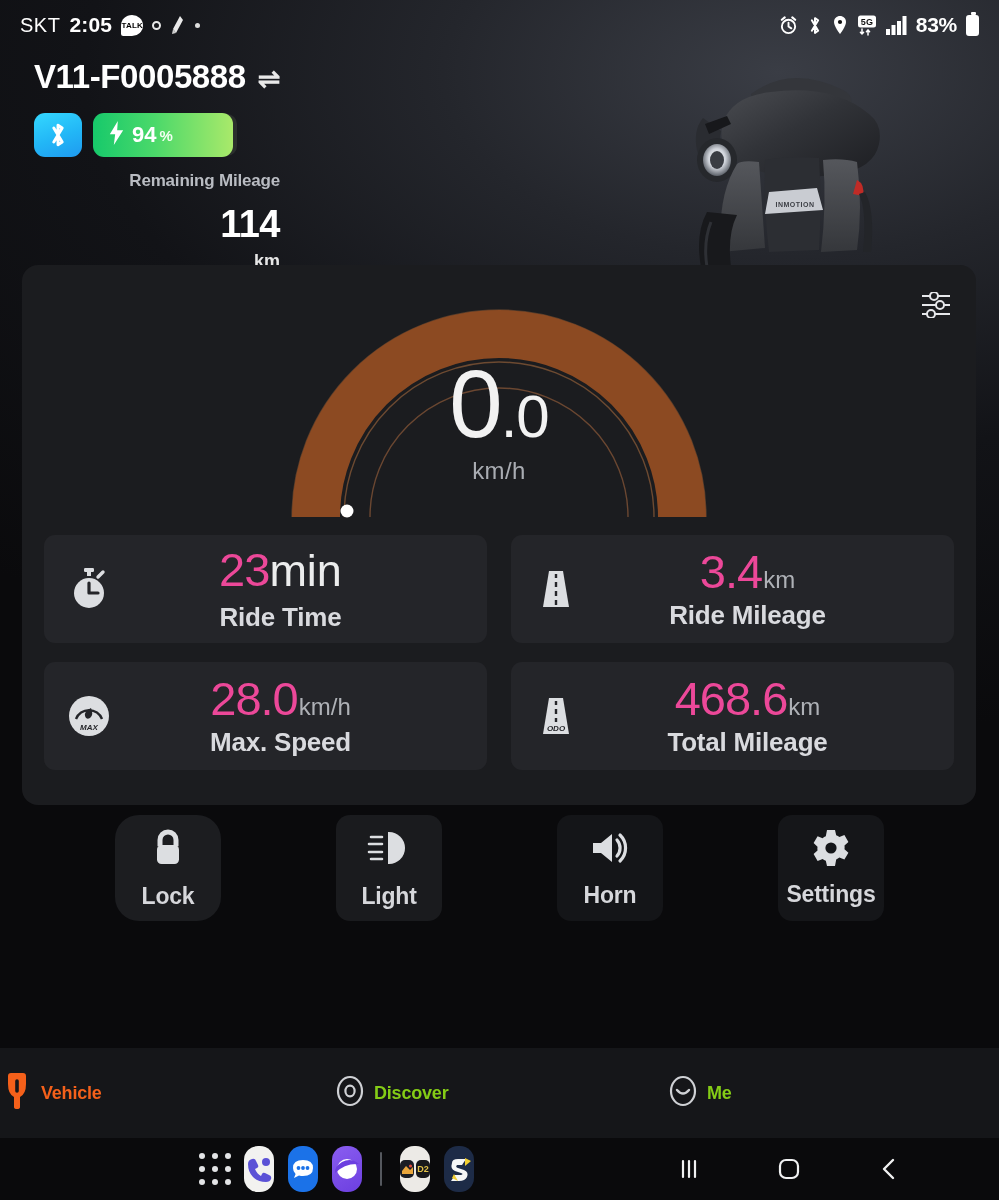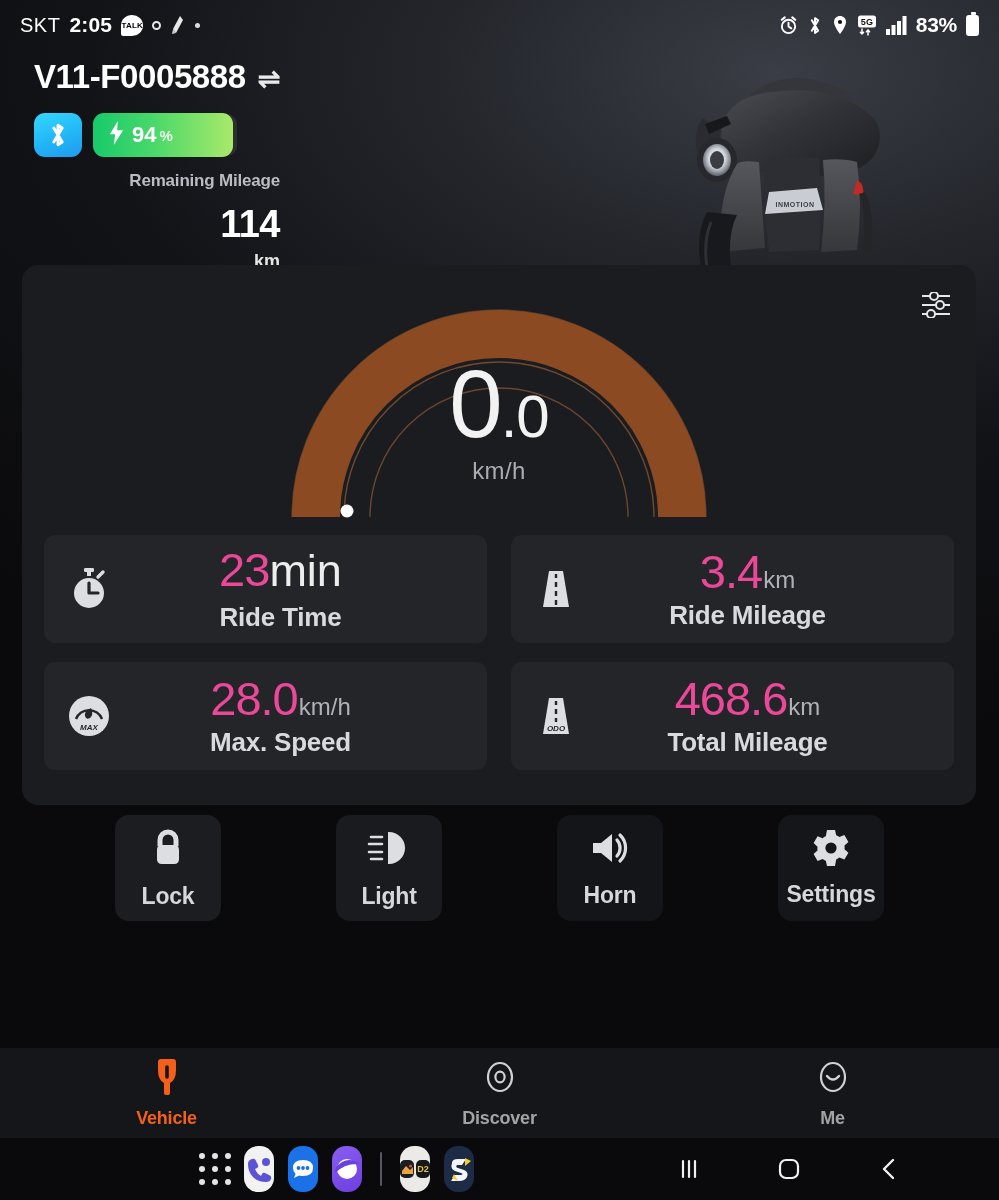--- a/index.html
+++ b/index.html
@@ -116,34 +116,34 @@
     position:absolute;left:0;right:0;top:815px;height:110px;z-index:26;
     display:flex;justify-content:center;gap:0;
   }
   .act{
     width:106px;height:106px;border-radius:14px;
     display:flex;flex-direction:column;align-items:center;justify-content:center;gap:9px;
     cursor:pointer;
   }
   .act .lbl{font-size:23px;font-weight:700;color:#d6d7db;letter-spacing:-.2px;}
   .act-gap{width:115px;}
-  .act.s1{background:#1c1d20;}
+  .act.s1{background:#1c1d20;border-radius:24px;}
   .act.s2{background:#1a1b1e;}
   .act.s3{background:#141518;}
   .act.s4{background:#151619;}
 
   
   #bottomnav{
     position:absolute;left:0;right:0;top:1048px;height:90px;background:#151619;
     display:flex;align-items:center;z-index:30;
   }
-  .nav-item{flex:1;display:flex;flex-direction:column;align-items:center;gap:7px;cursor:pointer;}
+  .nav-item{flex:1;display:flex;flex-direction:row;align-items:center;gap:7px;cursor:pointer;}
   .nav-item .nlbl{font-size:18px;font-weight:700;letter-spacing:-.2px;}
   .nav-item.active .nlbl{color:#f4601a;}
-  .nav-item .nlbl{color:#a3a3a3;}
+  .nav-item .nlbl{color:#84cc16;}
 
   
   #taskbar{
     position:absolute;left:0;right:0;top:1138px;height:62px;background:#0a0a0c;
     display:flex;align-items:center;z-index:31;
   }
   #tb-apps{display:flex;align-items:center;gap:14px;margin-left:200px;}
   .tb-ic{width:30px;height:46px;border-radius:14px;display:flex;align-items:center;justify-content:center;}
   .drawer{display:grid;grid-template-columns:repeat(3,6px);grid-template-rows:repeat(3,6px);gap:7px;}
   .drawer i{display:block;width:6px;height:6px;border-radius:50%;background:#e3e4e6;}

